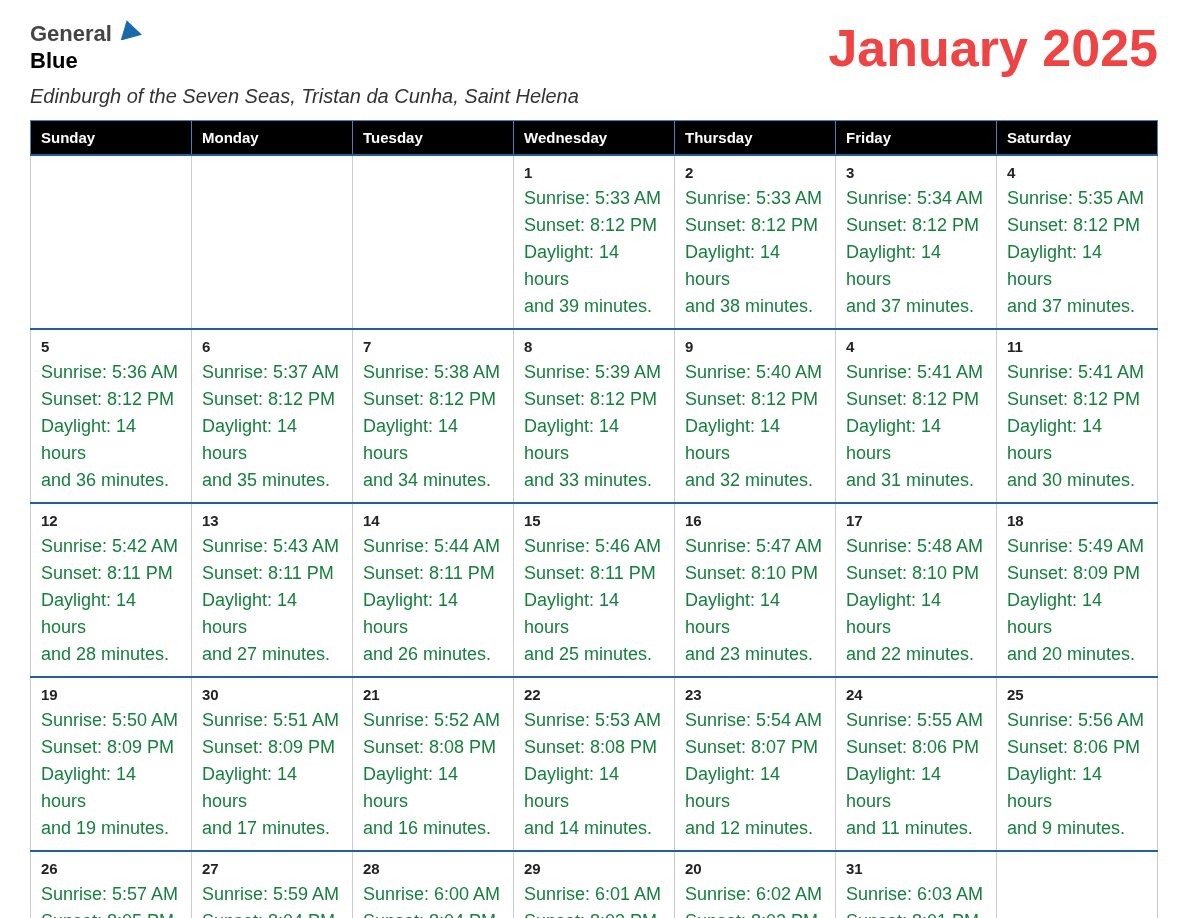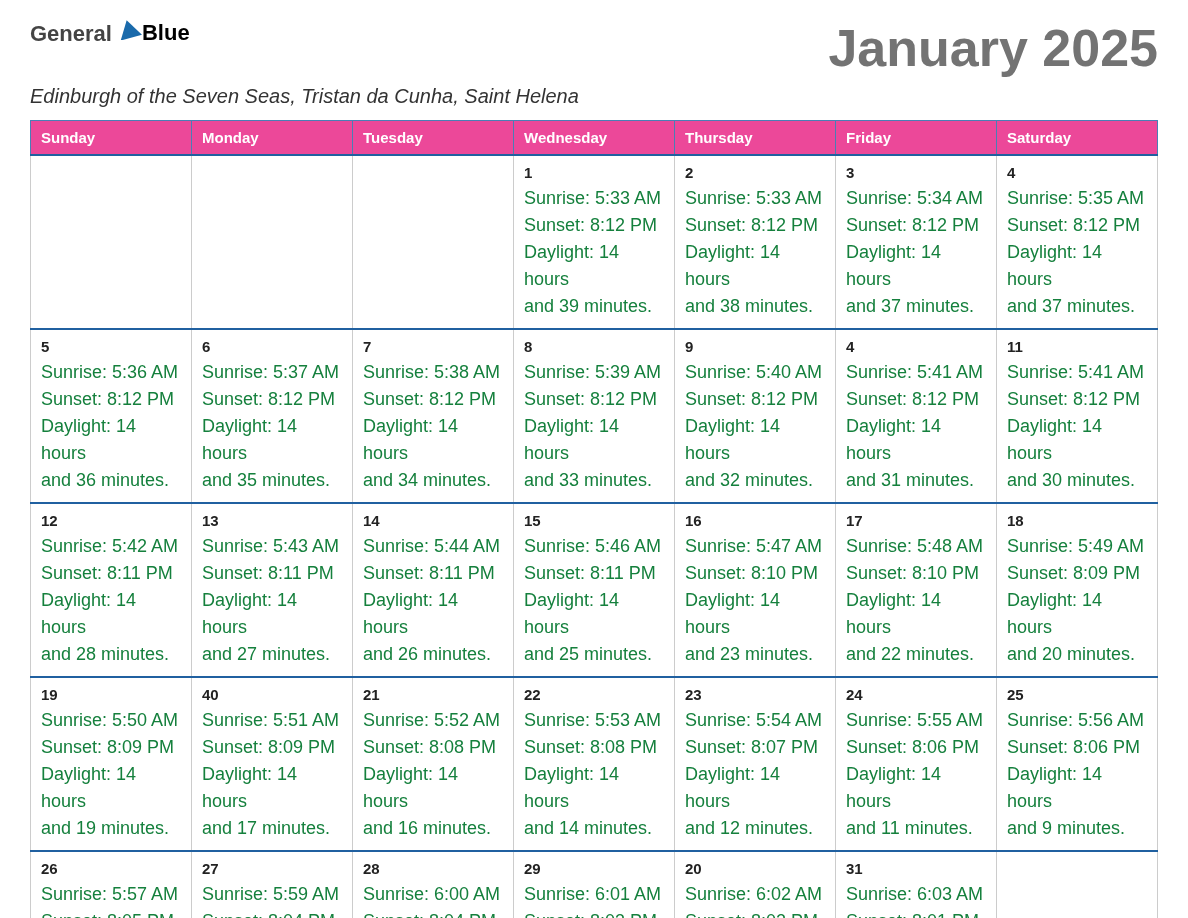--- a/index.html
+++ b/index.html
@@ -12,39 +12,39 @@
     }
     .header-area {
       display: flex;
       justify-content: space-between;
       align-items: flex-start;
       margin-bottom: 8px;
     }
     .page-title {
       font-size: 52px;
       font-weight: bold;
-      color: #737373;
+      color: #ef4444;
       text-align: right;
       line-height: 1.1;
       margin-left: 28px;
     }
     .subtitle {
       text-align: left;
       font-size: 20px;
       color: #333;
       margin-bottom: 12px;
       font-style: italic;
     }
     .calendar {
       width: 100%;
       border-collapse: collapse;
       border: 1px solid #4a7fb5;
     }
     .calendar thead tr {
-      background-color: #ec4899;
+      background-color: #000000;
     }
     .calendar thead th {
       color: #fff;
       font-size: 15px;
       font-weight: bold;
       padding: 8px 10px;
       text-align: left;
       border: 1px solid #4a7fb5;
       width: calc(100% / 7);
     }
@@ -70,21 +70,21 @@
       margin-bottom: 4px;
       display: block;
     }
     .day-info {
       font-size: 18px;
       color: #15803d;
       line-height: 1.5;
     }
     .logo-wrapper {
       display: flex;
-      flex-direction: row;
+      flex-direction: column;
       align-items: flex-start;
     }
     .logo-line1 {
       font-size: 22px;
       font-weight: bold;
       color: #444;
       font-family: Arial, sans-serif;
       display: flex;
       align-items: center;
     }
@@ -208,21 +208,21 @@
           <span class="day-number">18</span>
           <div class="day-info">Sunrise: 5:49 AM<br>Sunset: 8:09 PM<br>Daylight: 14 hours<br>and 20 minutes.</div>
         </td>
       </tr>
       <tr>
         <td>
           <span class="day-number">19</span>
           <div class="day-info">Sunrise: 5:50 AM<br>Sunset: 8:09 PM<br>Daylight: 14 hours<br>and 19 minutes.</div>
         </td>
         <td>
-          <span class="day-number">40</span>
+          <span class="day-number">30</span>
           <div class="day-info">Sunrise: 5:51 AM<br>Sunset: 8:09 PM<br>Daylight: 14 hours<br>and 17 minutes.</div>
         </td>
         <td>
           <span class="day-number">21</span>
           <div class="day-info">Sunrise: 5:52 AM<br>Sunset: 8:08 PM<br>Daylight: 14 hours<br>and 16 minutes.</div>
         </td>
         <td>
           <span class="day-number">22</span>
           <div class="day-info">Sunrise: 5:53 AM<br>Sunset: 8:08 PM<br>Daylight: 14 hours<br>and 14 minutes.</div>
         </td>

